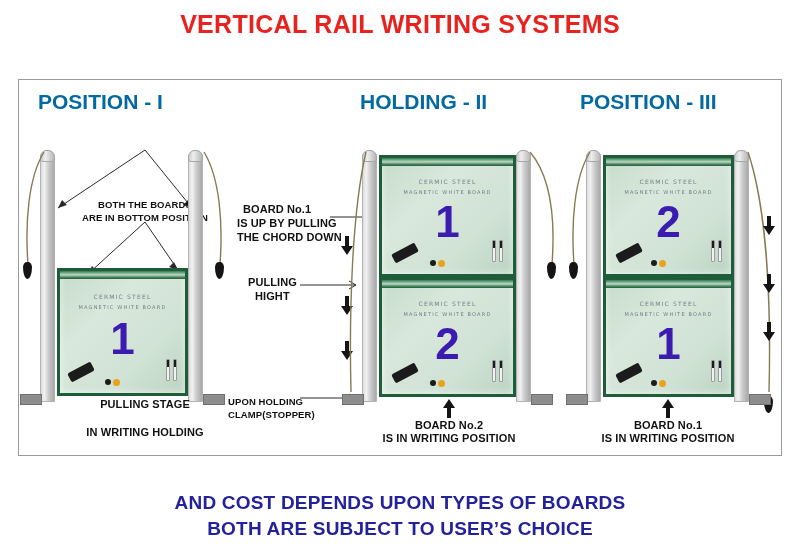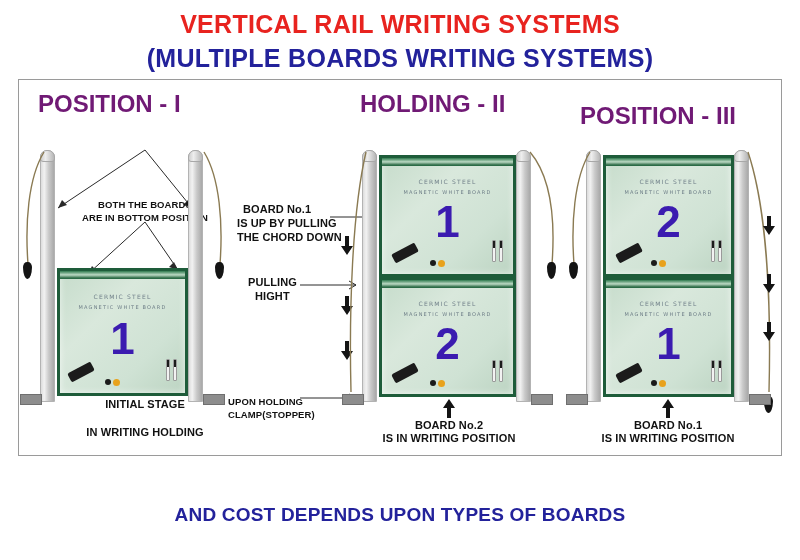--- a/index.html
+++ b/index.html
@@ -23,26 +23,26 @@
   }
 
   
   .frame{
     position:absolute;left:18px;top:79px;width:764px;height:377px;
     border:1px solid #9a9a9a;background:#fff;box-sizing:border-box;
   }
 
   
   .pos-head{
-    position:absolute;font-size:24px;font-weight:bold;color:#701a75;
+    position:absolute;font-size:21px;font-weight:bold;color:#0369a1;
     white-space:nowrap;
   }
   .pos1{left:38px;top:90px;}
   .pos2{left:360px;top:90px;}
-  .pos3{left:580px;top:90px;margin-top:12px;}
+  .pos3{left:580px;top:90px;}
 
   
   .ann{
     position:absolute;font-size:9.5px;font-weight:bold;color:#111;
     line-height:12px;white-space:nowrap;letter-spacing:.1px;
   }
   .ann.big{font-size:11px;line-height:14px;}
   .ann.c{text-align:center;}
 
   
@@ -113,30 +113,29 @@
 
   
   .lead{position:absolute;overflow:visible;}
 
   
   .bottom-line{
     position:absolute;left:0;width:800px;text-align:center;
     font-size:19px;font-weight:bold;color:#23229b;letter-spacing:.2px;
   }
   .bl1{top:466px;}
-  .bl2{top:492px;margin-top:12px;}
+  .bl2{top:492px;}
   .bl3{top:518px;}
 </style>
 </head>
 <body>
 
 <div class="stage">
 
   <div class="title-main">VERTICAL RAIL WRITING SYSTEMS</div>
-  <div class="title-sub">(MULTIPLE BOARDS WRITING SYSTEMS)</div>
 
   <div class="frame"></div>
 
   <div class="pos-head pos1">POSITION - I</div>
   <div class="pos-head pos2">HOLDING - II</div>
   <div class="pos-head pos3">POSITION - III</div>
 
 
   <svg class="lead" style="left:40px;top:150px;width:200px;height:70px;">
     <path d="M105,0 L18,58" stroke="#2a2a2a" stroke-width="1" fill="none"></path>
@@ -180,21 +179,21 @@
     <div class="btxt1" style="top:22px;">CERMIC STEEL</div>
     <div class="btxt2" style="top:33px;">MAGNETIC WHITE BOARD</div>
     <div class="bignum" style="top:46px;">1</div>
     <div class="eraser" style="left:8px;top:96px;"></div>
     <div class="dot-b" style="left:45px;top:108px;"></div>
     <div class="dot-o" style="left:53px;top:108px;"></div>
     <div class="marker" style="left:106px;top:88px;"></div>
     <div class="marker" style="left:113px;top:88px;"></div>
   </div>
 
-  <div class="ann big c" style="left:40px;top:397px;width:210px;">INITIAL STAGE</div>
+  <div class="ann big c" style="left:40px;top:397px;width:210px;">PULLING STAGE</div>
   <div class="ann big c" style="left:40px;top:425px;width:210px;">IN WRITING HOLDING</div>
 
   <div class="ann big" style="left:243px;top:202px;">BOARD No.1</div>
   <div class="ann big" style="left:237px;top:216px;">IS UP BY PULLING</div>
   <div class="ann big" style="left:237px;top:230px;">THE CHORD DOWN</div>
 
   <svg class="lead" style="left:330px;top:214px;width:40px;height:6px;">
     <path d="M0,3 L38,3" stroke="#2a2a2a" stroke-width="1" fill="none"></path>
   </svg>
 
@@ -325,14 +324,15 @@
     <div class="marker" style="left:112px;top:80px;"></div>
   </div>
 
   <svg class="arr-u" style="left:662px;top:399px;">
     <path d="M6,0 l6,9 h-4 v10 h-4 v-10 h-4 z" fill="#141414"></path>
   </svg>
   <div class="ann big c" style="left:608px;top:418px;width:120px;">BOARD No.1</div>
   <div class="ann big c" style="left:598px;top:431px;width:140px;">IS IN WRITING POSITION</div>
 
   <div class="bottom-line bl2">AND COST DEPENDS UPON TYPES OF BOARDS</div>
+  <div class="bottom-line bl3">BOTH ARE SUBJECT TO USER’S CHOICE</div>
 
 </div>
 
 </body></html>

